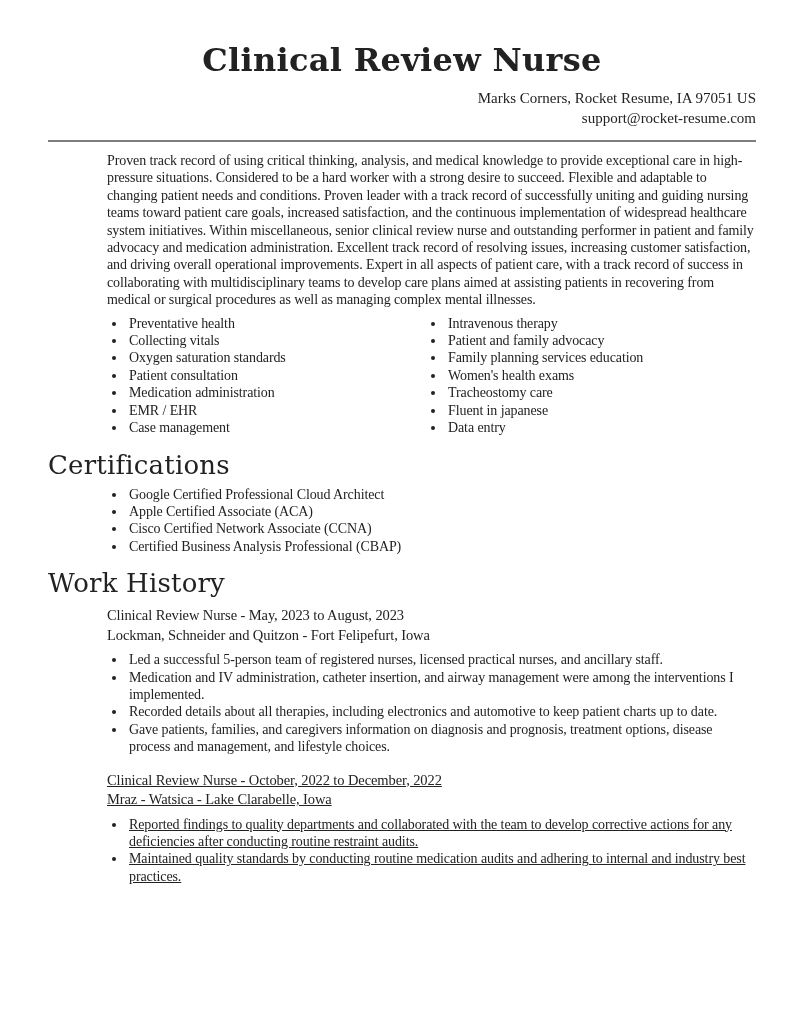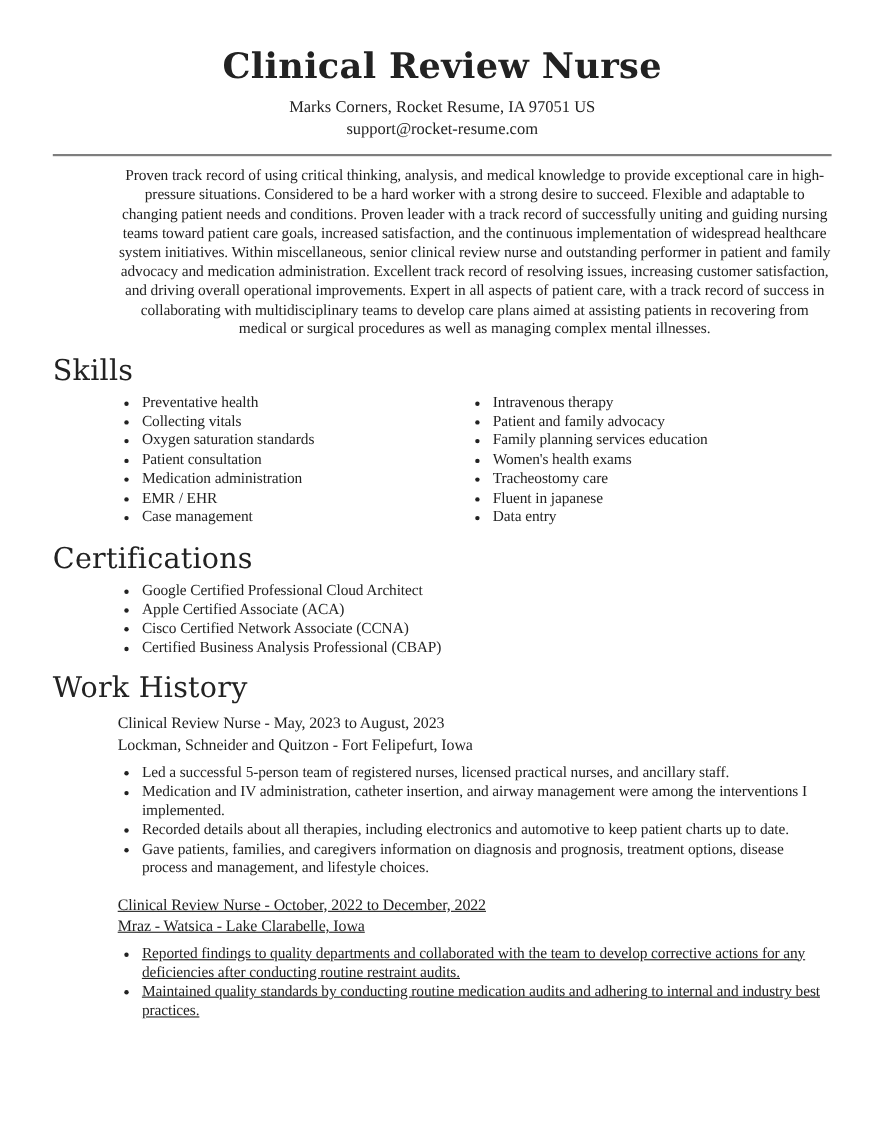--- a/index.html
+++ b/index.html
@@ -17,21 +17,21 @@
     font-family: "DejaVu Serif", serif;
     font-weight: 700;
     font-size: 32px;
     line-height: 40px;
     text-align: center;
     margin-top: 6px;
     letter-spacing: 0.3px;
   }
   .contact {
     margin-top: 8px;
-    text-align: center;
+    text-align: right;
     font-size: 15px;
     line-height: 20px;
   }
   .rule {
     border: none;
     border-top: 2px solid #7e7e7e;
     margin: 12px 0 0 0;
   }
   h2.section-heading {
     font-family: "DejaVu Serif", serif;
@@ -39,21 +39,21 @@
     font-size: 26px;
     line-height: 30px;
     margin-top: 13px;
     letter-spacing: 0.2px;
   }
   .body-text {
     font-size: 14px;
     line-height: 17.4px;
     letter-spacing: -0.1px;
   }
-  p.summary-text { margin: 10px 0 0 59px; text-align: center; }
+  p.summary-text { margin: 10px 0 0 59px; }
 
   ul.bullet-list {
     margin: 6px 0 0 59px;
     padding-left: 20px;
     list-style: disc outside;
   }
   ul.bullet-list li { padding-left: 2px; }
 
   .skills-cols { display: flex; }
   ul.col-left  { width: 319px; flex: none; }
@@ -80,21 +80,20 @@
     <div>support@rocket-resume.com</div>
   </div>
 
   <hr class="rule">
 
   <section>
     <p class="body-text summary-text">Proven track record of using critical thinking, analysis, and medical knowledge to provide exceptional care in high-pressure situations. Considered to be a hard worker with a strong desire to succeed. Flexible and adaptable to changing patient needs and conditions. Proven leader with a track record of successfully uniting and guiding nursing teams toward patient care goals, increased satisfaction, and the continuous implementation of widespread healthcare system initiatives. Within miscellaneous, senior clinical review nurse and outstanding performer in patient and family advocacy and medication administration. Excellent track record of resolving issues, increasing customer satisfaction, and driving overall operational improvements. Expert in all aspects of patient care, with a track record of success in collaborating with multidisciplinary teams to develop care plans aimed at assisting patients in recovering from medical or surgical procedures as well as managing complex mental illnesses.</p>
   </section>
 
   <section>
-    <h2 class="section-heading">Skills</h2>
     <div class="skills-cols">
       <ul class="bullet-list body-text col-left">
         <li>Preventative health</li>
         <li>Collecting vitals</li>
         <li>Oxygen saturation standards</li>
         <li>Patient consultation</li>
         <li>Medication administration</li>
         <li>EMR / EHR</li>
         <li>Case management</li>
       </ul>

